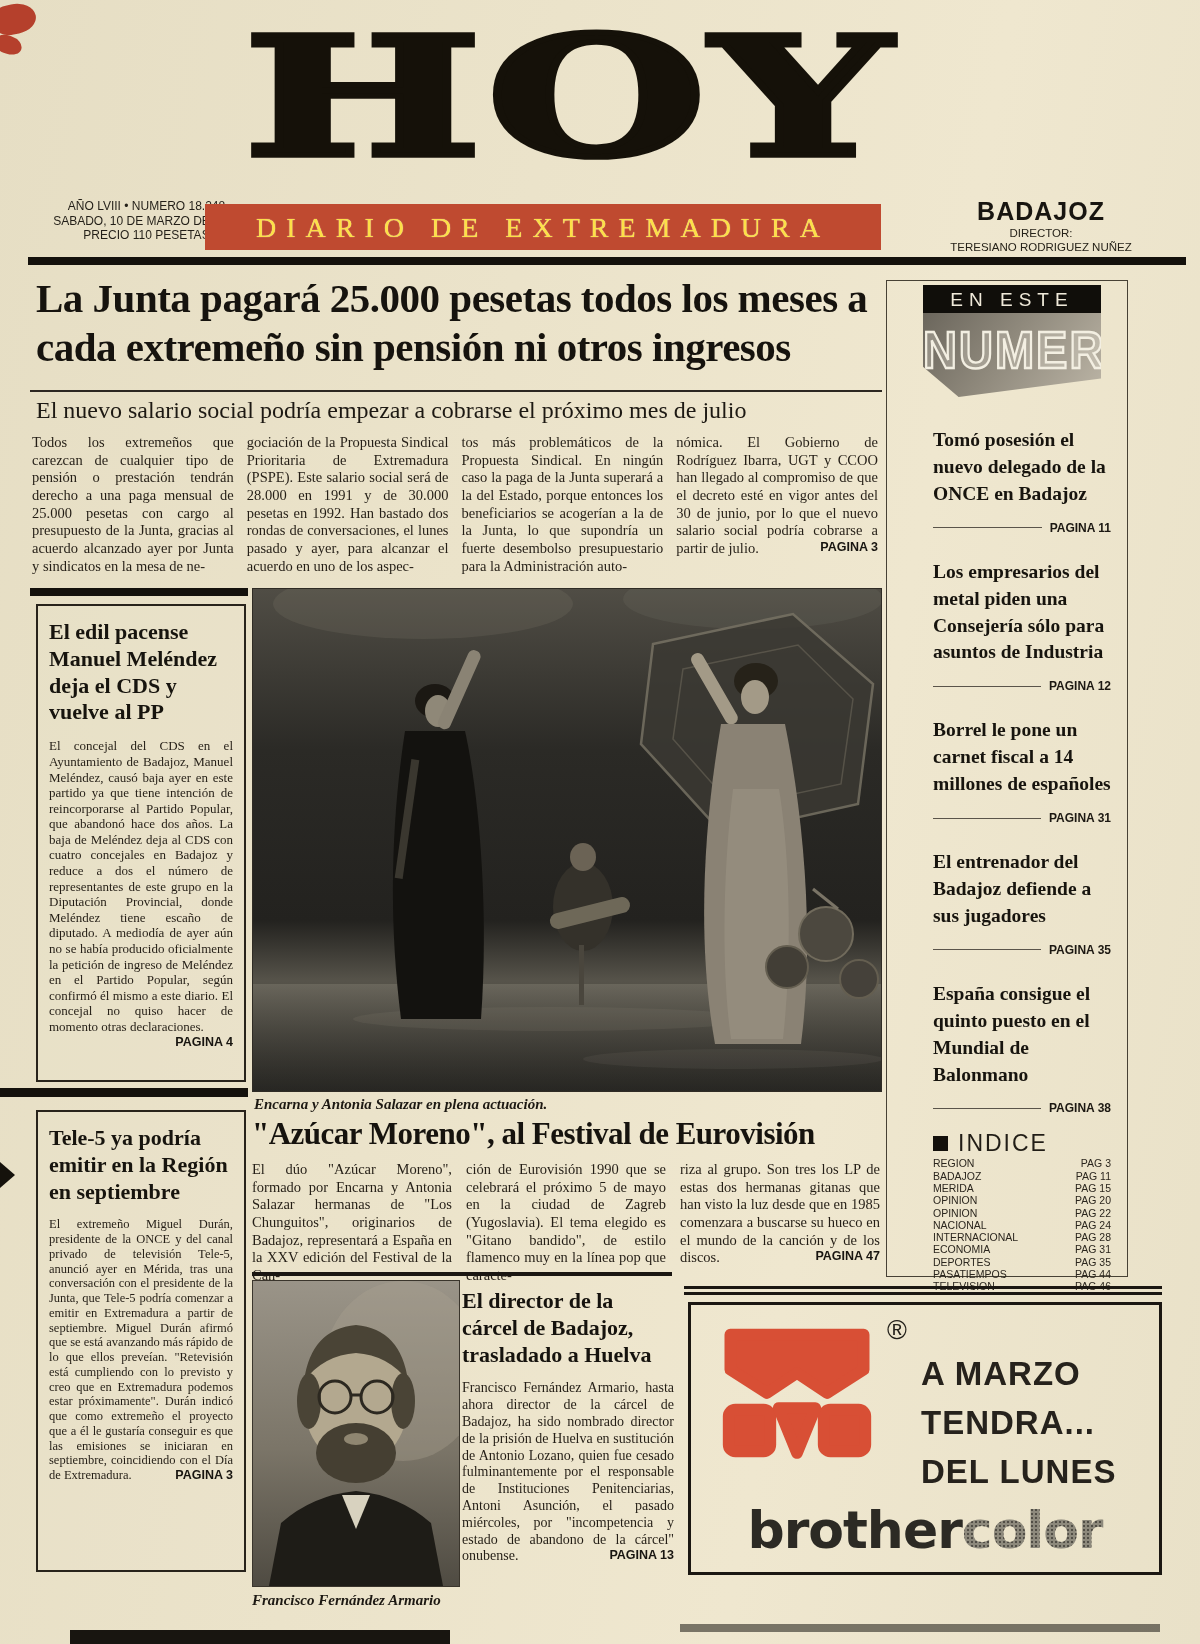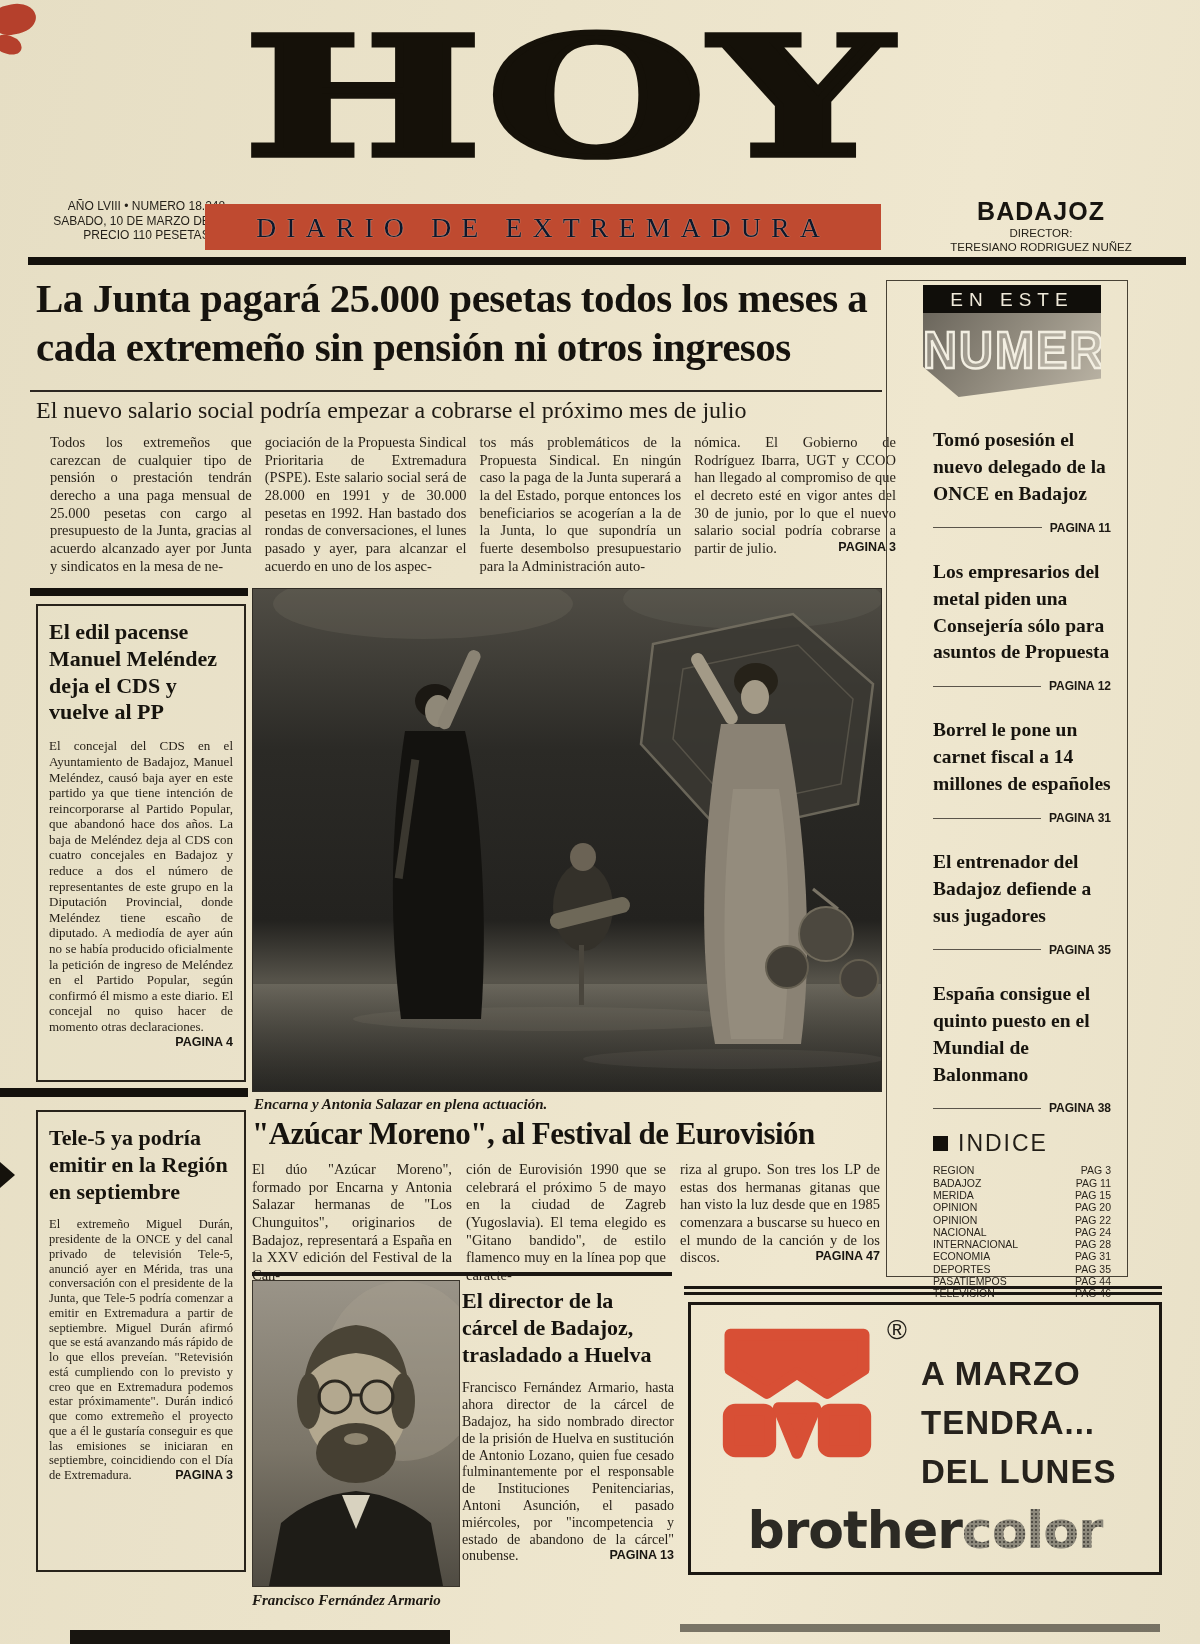--- a/index.html
+++ b/index.html
@@ -9,33 +9,33 @@
   .abs{position:absolute;}
 
   
   .logo{left:235px;top:-8px;width:670px;height:215px;text-align:center;
         font-family:"DejaVu Serif",serif;font-weight:bold;font-size:200px;line-height:215px;
         color:#151109;-webkit-text-stroke:7px #151109;letter-spacing:4px;
         transform:scale(1.26,.82);transform-origin:50% 45%;}
   .issue{left:44px;top:199px;width:205px;text-align:center;font-family:"Liberation Sans",sans-serif;
          font-size:12px;line-height:14.5px;color:#231f18;}
   .banner{left:205px;top:204px;width:676px;height:46px;background:#bf4a30;
-          color:#0f172a;font-size:28px;letter-spacing:10px;text-align:center;line-height:47px;
+          color:#fde047;font-size:28px;letter-spacing:10px;text-align:center;line-height:47px;
           text-shadow:0 0 1px #f2ebdc;}
   .bdj{left:893px;top:197px;width:296px;text-align:center;}
   .bdj .city{font-family:"Liberation Sans",sans-serif;font-weight:bold;font-size:25px;letter-spacing:1px;color:#181510;}
   .bdj .dir{font-family:"Liberation Sans",sans-serif;font-size:11.5px;line-height:14px;color:#262219;}
   .toprule{left:28px;top:257px;width:1158px;height:8px;background:#14110c;}
 
   
   .h-main{left:36px;top:274px;width:848px;font-weight:bold;font-size:41px;line-height:1.2;
           letter-spacing:-.5px;color:#16130e;}
   .subrule{left:30px;top:390px;width:852px;height:2px;background:#2c2721;}
   .h-sub{left:36px;top:397px;width:848px;font-size:24px;color:#1d1913;}
-  .leadcols{left:50px;top:434px;width:846px;display:flex;gap:13px;}
+  .leadcols{left:32px;top:434px;width:846px;display:flex;gap:13px;}
   .leadcols .col{flex:1;}
   .body-txt{font-size:14.5px;line-height:1.22;color:#241e16;text-align:justify;}
   .ind{text-indent:14px;display:inline;}
   .pgref{font-family:"Liberation Sans",sans-serif;font-weight:bold;font-size:12.5px;float:right;color:#181510;}
 
   
   .lbar{background:#14110c;}
   .lbox{border:2px solid #28231b;box-sizing:border-box;padding:13px 11px;overflow:hidden;background:rgba(255,255,255,0.03);}
   .h-box{font-weight:bold;font-size:22px;line-height:1.22;color:#17140e;}
   .lbox .bt{margin-top:12px;}
@@ -64,21 +64,21 @@
   .side-item.first{margin-top:30px;}
   .pageline{margin:13px 16px 0 46px;display:flex;align-items:center;gap:8px;}
   .pageline .rl{flex:1;border-top:1.5px solid #5a544a;}
   .pageline .pg{font-family:"Liberation Sans",sans-serif;font-weight:bold;font-size:12px;color:#1c1812;}
   .indice{margin:15px 16px 0 46px;}
   .indice-title{display:flex;align-items:center;gap:10px;font-family:"Liberation Sans",sans-serif;
                 font-size:23px;letter-spacing:2px;color:#211d16;}
   .sq{width:15px;height:15px;background:#14110c;display:inline-block;}
   .irow{display:flex;justify-content:space-between;font-family:"Liberation Sans",sans-serif;
         font-size:10.5px;line-height:12.3px;color:#2b261e;}
-  .indice .rows{margin-top:7px;}
+  .indice .rows{}
 
   
   .portrait{left:252px;top:1280px;width:206px;height:305px;border:1px solid #3a352c;}
   .pcap{left:252px;top:1592px;width:240px;}
   .prison{left:462px;top:1288px;width:212px;}
   .h-prison{font-weight:bold;font-size:22px;line-height:1.22;color:#16130e;}
   .prison .bt{margin-top:12px;font-size:14px;}
 
   
   .midrule{left:252px;top:1272px;width:420px;height:4px;background:#1b1712;}
@@ -217,21 +217,21 @@
       <div class="badge-top">EN ESTE</div>
       <div class="badge-bot"><span>NUMERO</span></div>
     </div>
 
     <div class="side-item first">Tomó posesión el nuevo delegado de la ONCE en Badajoz</div>
     <div class="pageline">
         <span class="rl"></span>
         <span class="pg">PAGINA 11</span>
       </div>
 
-    <div class="side-item">Los empresarios del metal piden una Consejería sólo para asuntos de Propuesta</div>
+    <div class="side-item">Los empresarios del metal piden una Consejería sólo para asuntos de Industria</div>
     <div class="pageline">
         <span class="rl"></span>
         <span class="pg">PAGINA 12</span>
       </div>
 
     <div class="side-item">Borrel le pone un carnet fiscal a 14 millones de españoles</div>
     <div class="pageline">
         <span class="rl"></span>
         <span class="pg">PAGINA 31</span>
       </div>

